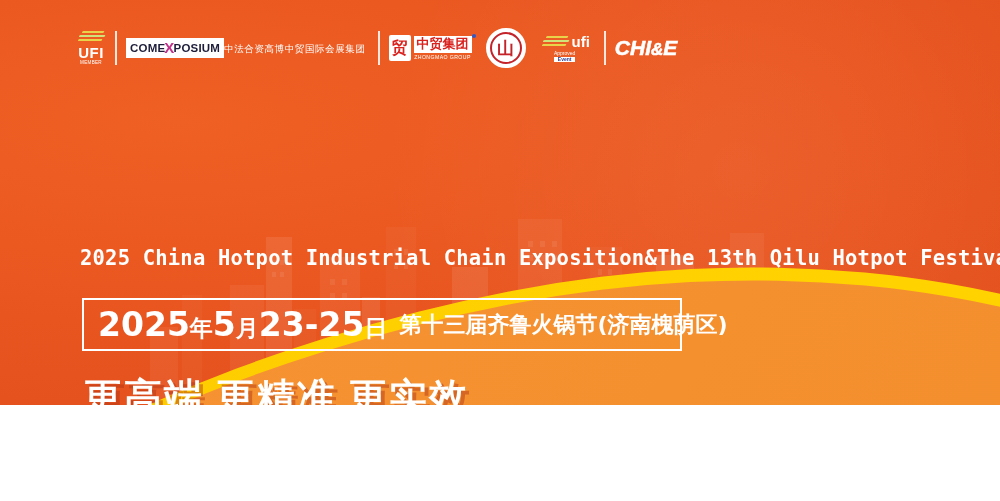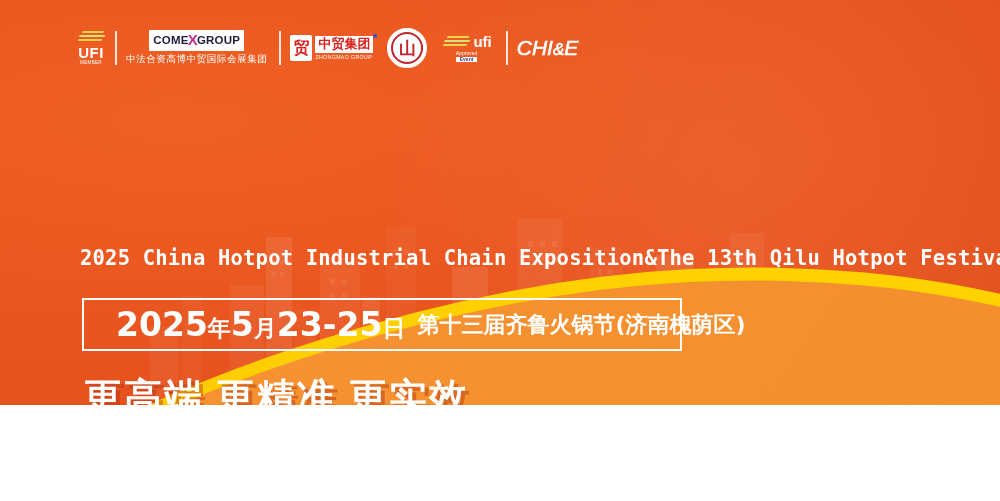--- a/index.html
+++ b/index.html
@@ -61,39 +61,39 @@
   .ufi-mark{display:flex;flex-direction:column;align-items:center;justify-content:center;line-height:1;}
   .ufi-wing{width:30px;height:13px;position:relative;}
   .ufi-wing i{position:absolute;height:2.4px;border-radius:2px;background:#e8d34a;transform:skewX(-28deg);}
   .ufi-wing i:nth-child(1){width:22px;left:6px;top:0;}
   .ufi-wing i:nth-child(2){width:26px;left:3px;top:4px;background:#cfe37a;}
   .ufi-wing i:nth-child(3){width:24px;left:2px;top:8px;background:#e8d34a;}
   .ufi-txt{font-family:"Liberation Sans",sans-serif;font-weight:bold;font-size:15px;color:#fff;letter-spacing:.5px;margin-top:1px;}
   .ufi-sub{font-size:4.6px;color:#fff;letter-spacing:.3px;margin-top:1px;white-space:nowrap;}
 
   
-  .comex{display:flex;flex-direction:column;justify-content:center;}
+  .comex{display:flex;flex-direction:row;justify-content:center;}
   .comex-top{
     background:#fff;color:#1d1d3a;font-weight:bold;font-size:11.5px;
     letter-spacing:.2px;padding:2px 4px;white-space:nowrap;line-height:1.1;
     display:flex;align-items:center;
   }
   .comex-x{color:#c2318b;font-size:15px;font-weight:bold;margin:0 -1px;}
   .comex-bot{
     color:#fff;font-size:9.5px;letter-spacing:.6px;margin-top:2px;white-space:nowrap;
   }
 
   
   .zm{display:flex;align-items:center;gap:3px;}
   .zm-ico{
     width:22px;height:26px;background:#fff;border-radius:2px;
     position:relative;display:flex;align-items:center;justify-content:center;
     color:#d9211d;font-size:16px;font-weight:bold;line-height:1;
   }
-  .zm-right{display:flex;flex-direction:column;}
+  .zm-right{display:flex;flex-direction:column;text-align:center;}
   .zm-cn{
     background:#fff;color:#d9211d;font-weight:bold;font-size:13px;
     padding:1px 3px;letter-spacing:0;line-height:1.15;white-space:nowrap;position:relative;
   }
   .zm-dot{position:absolute;right:-4px;top:-2px;width:4px;height:4px;border-radius:50%;background:#2d58c9;}
   .zm-en{color:#fff;font-size:5.2px;letter-spacing:.4px;margin-top:1.5px;white-space:nowrap;}
 
   
   .seal{
     width:36px;height:36px;border-radius:50%;background:#fff;
@@ -107,21 +107,21 @@
 
   
   .ufi2{display:flex;flex-direction:column;align-items:center;line-height:1;}
   .ufi2-row{display:flex;align-items:flex-end;gap:2px;}
   .ufi2-txt{font-weight:bold;font-size:15px;color:#fff;}
   .ufi2-sub{font-size:5px;color:#fff;margin-top:1.5px;text-align:center;white-space:nowrap;}
   .ufi2-sub b{display:block;background:#fff;color:#2b3a8f;font-size:5px;padding:0 2px;margin-top:1px;}
 
   
   .chie{
-    color:#fff;font-weight:normal;font-size:21px;font-style:italic;
+    color:#fff;font-weight:bold;font-size:21px;font-style:italic;
     letter-spacing:0px;-webkit-text-stroke:0.6px #fff;white-space:nowrap;text-align:center;
   }
   .chie .amp{font-size:17px;}
 
   
   .title-wrap{position:absolute;left:78px;top:104px;}
   .title{
     color:#fff;font-weight:bold;font-size:56px;line-height:70px;
     letter-spacing:1px;white-space:nowrap;
     text-shadow:3px 3px 0 rgba(186,54,22,.55);
@@ -132,21 +132,21 @@
     color:#fff;font-size:20.5px;font-weight:bold;letter-spacing:.2px;white-space:nowrap;
     font-family:"DejaVu Sans Mono","Liberation Mono",monospace;
   }
 
   
   .datebox{
     position:absolute;left:82px;top:298px;
     width:600px;height:53px;
     border:2.5px solid #fff;
     display:flex;align-items:center;
-    padding:0 32px;box-sizing:border-box;gap:12px;
+    padding:0 14px;box-sizing:border-box;gap:12px;
   }
   .date-main{
     color:#fff;font-weight:bold;font-size:33px;line-height:1;white-space:nowrap;
     font-family:"DejaVu Sans","Liberation Sans",sans-serif;
   }
   .date-main .u{font-size:23px;}
   .venue{
     color:#fff;font-weight:bold;font-size:22px;line-height:1;white-space:nowrap;
     font-family:"DejaVu Sans","Liberation Sans",sans-serif;
   }
@@ -233,21 +233,21 @@
         <div class="ufi-sub">MEMBER</div>
       </div>
     </div>
 
     <div class="sep"></div>
 
     <div class="logo-cell comex">
       <div class="comex-top">
         <span>COME</span>
           <span class="comex-x">X</span>
-          <span>GROUP</span>
+          <span>POSIUM</span>
       </div>
       <div class="comex-bot">中法合资高博中贸国际会展集团</div>
     </div>
 
     <div class="sep" style="margin-left:12px;"></div>
 
     <div class="logo-cell zm">
       <div class="zm-ico">贸</div>
       <div class="zm-right">
         <div class="zm-cn">中贸集团<span class="zm-dot"></span></div>

